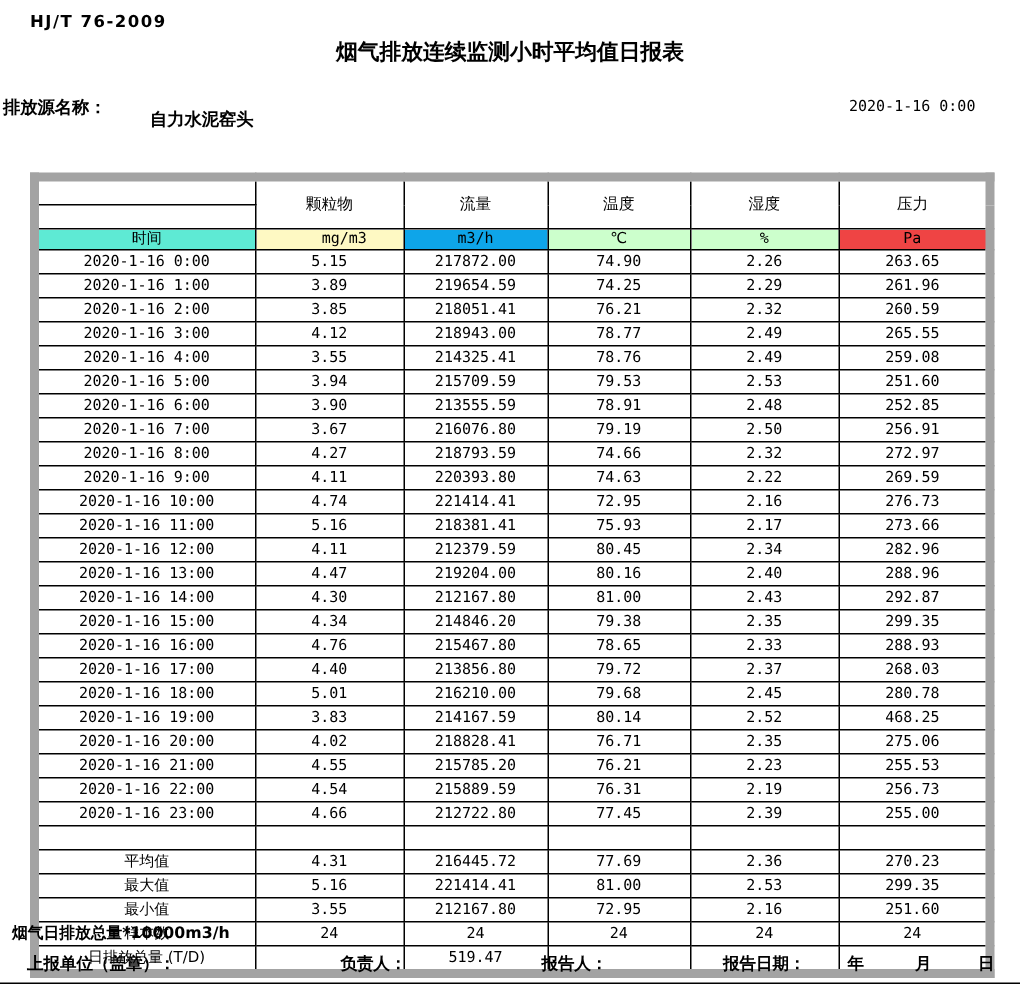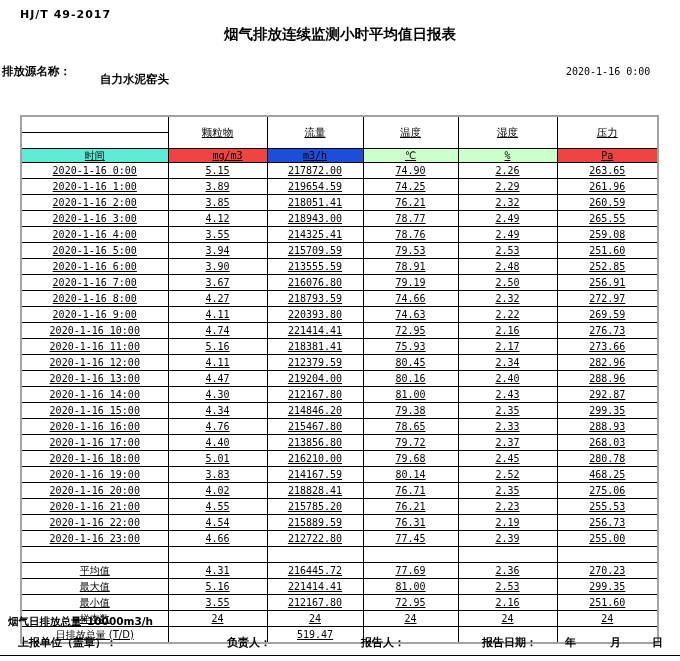--- a/index.html
+++ b/index.html
@@ -12,21 +12,21 @@
   .source-label{position:absolute;left:2px;top:64px;font-size:11.5px;font-weight:bold;}
   .source-name{position:absolute;left:100px;top:72px;font-size:11.5px;font-weight:bold;}
   .datetime{position:absolute;left:566px;top:66px;font-size:10px;font-family:"DejaVu Sans Mono","DejaVu Sans",monospace;}
 
   table.report{
     position:absolute;left:20px;top:115px;width:637px;
     border-collapse:collapse;table-layout:fixed;
     font-size:10px;line-height:1;
     font-family:"DejaVu Sans Mono","DejaVu Sans",monospace;
   }
-  table.report{border:2px solid #a3a3a3;text-decoration:underline;}
+  table.report{border:6px solid #a3a3a3;}
   table.report td{border:1px solid #000;text-align:center;vertical-align:middle;padding:0;overflow:hidden;white-space:nowrap;}
   tr.hrow td{height:15px;font-family:"DejaVu Sans",sans-serif;font-size:10.5px;}
   tr.green-row td{height:13px;background:#ccffcc;}
   tr.data-row td, tr.summary-row td, tr.spacer-row td{height:15px;}
   tr.summary-row td.first-col{font-family:"DejaVu Sans",sans-serif;}
   .footer-note{position:absolute;left:8px;top:615px;font-size:10.5px;font-weight:bold;}
   .f-label{position:absolute;top:635px;font-size:11px;font-weight:bold;}
   .f-unit{left:18px;}
   .f-resp{left:227px;}
   .f-reporter{left:361px;}
@@ -34,21 +34,21 @@
   .f-year{left:565px;}
   .f-month{left:610px;}
   .f-day{left:652px;}
   .bottom-rule{position:absolute;left:0;right:0;top:655px;border-top:1px solid #000;height:0;}
 </style>
 </head>
 <body>
 
 <div class="page">
 
-  <div class="std-no">HJ/T  49-2017</div>
+  <div class="std-no">HJ/T  76-2009</div>
   <div class="report-title">烟气排放连续监测小时平均值日报表</div>
   <div class="source-label">排放源名称：</div>
   <div class="source-name">自力水泥窑头</div>
   <div class="datetime">2020-1-16  0:00</div>
 
   <table class="report">
     <colgroup>
       <col style="width:147px">
         <col style="width:99px">
         <col style="width:96px">
@@ -63,22 +63,22 @@
         <td rowspan="2">流量</td>
         <td rowspan="2">温度</td>
         <td rowspan="2">湿度</td>
         <td rowspan="2">压力</td>
       </tr>
       <tr class="hrow">
         <td class="first-col"></td>
       </tr>
       <tr class="green-row">
         <td class="first-col" style="background: #5eead4; margin-left: 40px;">时间</td>
-        <td style="background: #ef4444; padding-left: 20px;">mg/m3</td>
-        <td style="background: #1d4ed8;">m3/h</td>
+        <td style="background: #fef9c3; padding-left: 20px;">mg/m3</td>
+        <td style="background: #0ea5e9;">m3/h</td>
         <td style="background: rgb(204, 255, 204);">℃</td>
         <td style="background: rgb(204, 255, 204);">%</td>
         <td style="background: #ef4444;">Pa</td>
       </tr>
     </thead>
     <tbody>
         <tr class="data-row">
           <td class="first-col">2020-1-16  0:00</td>
           <td>5.15</td>
           <td>217872.00</td>

